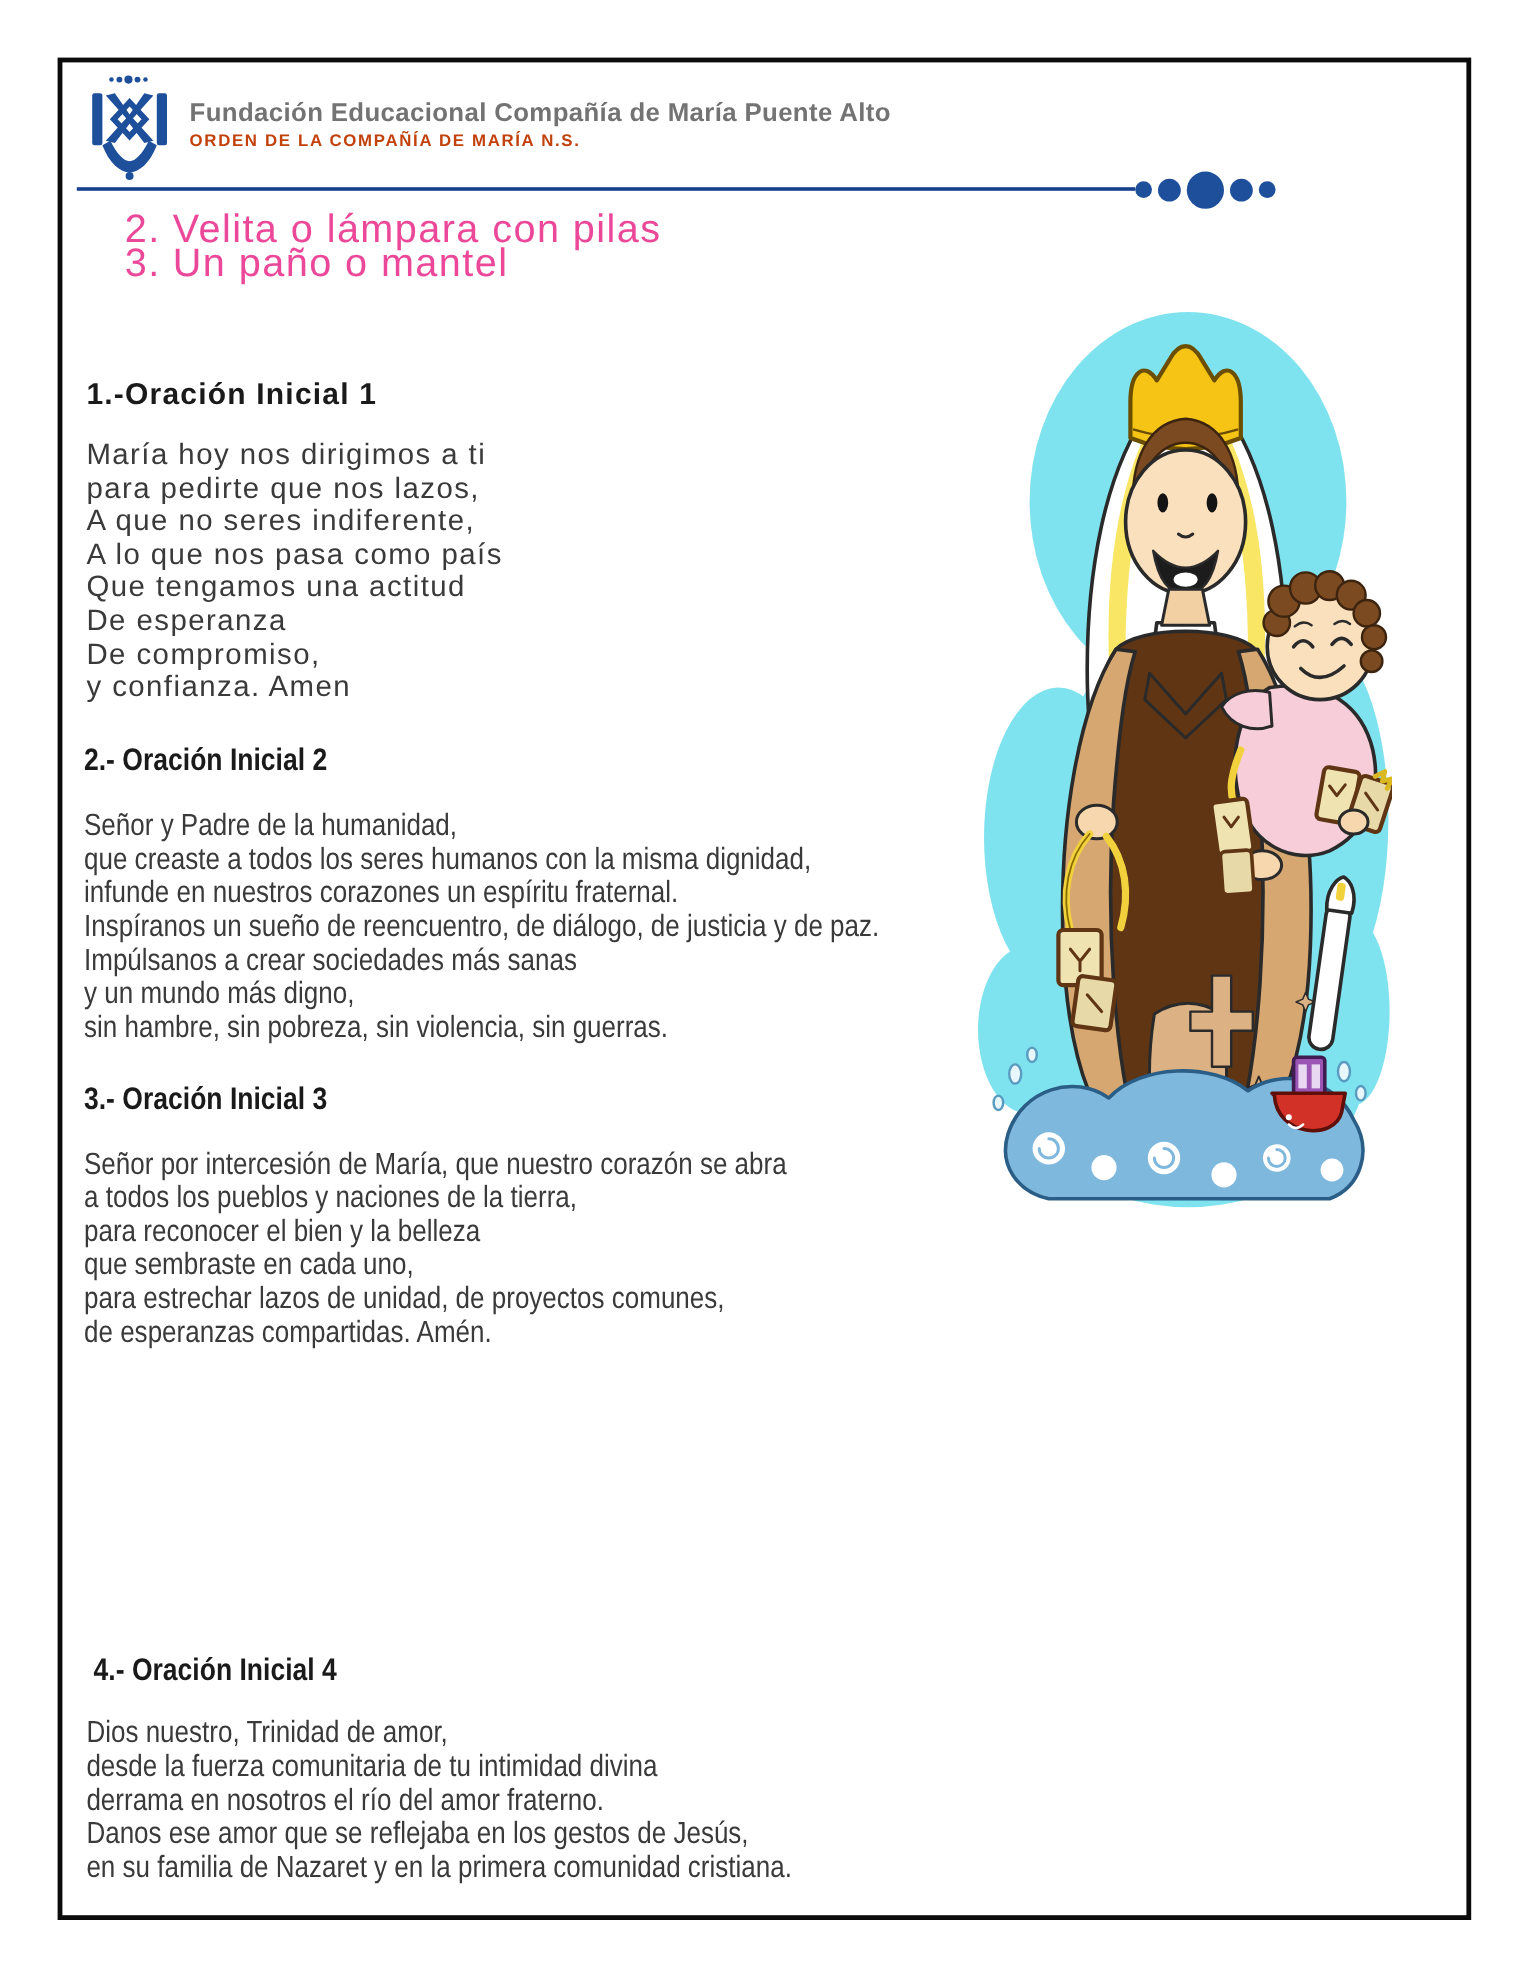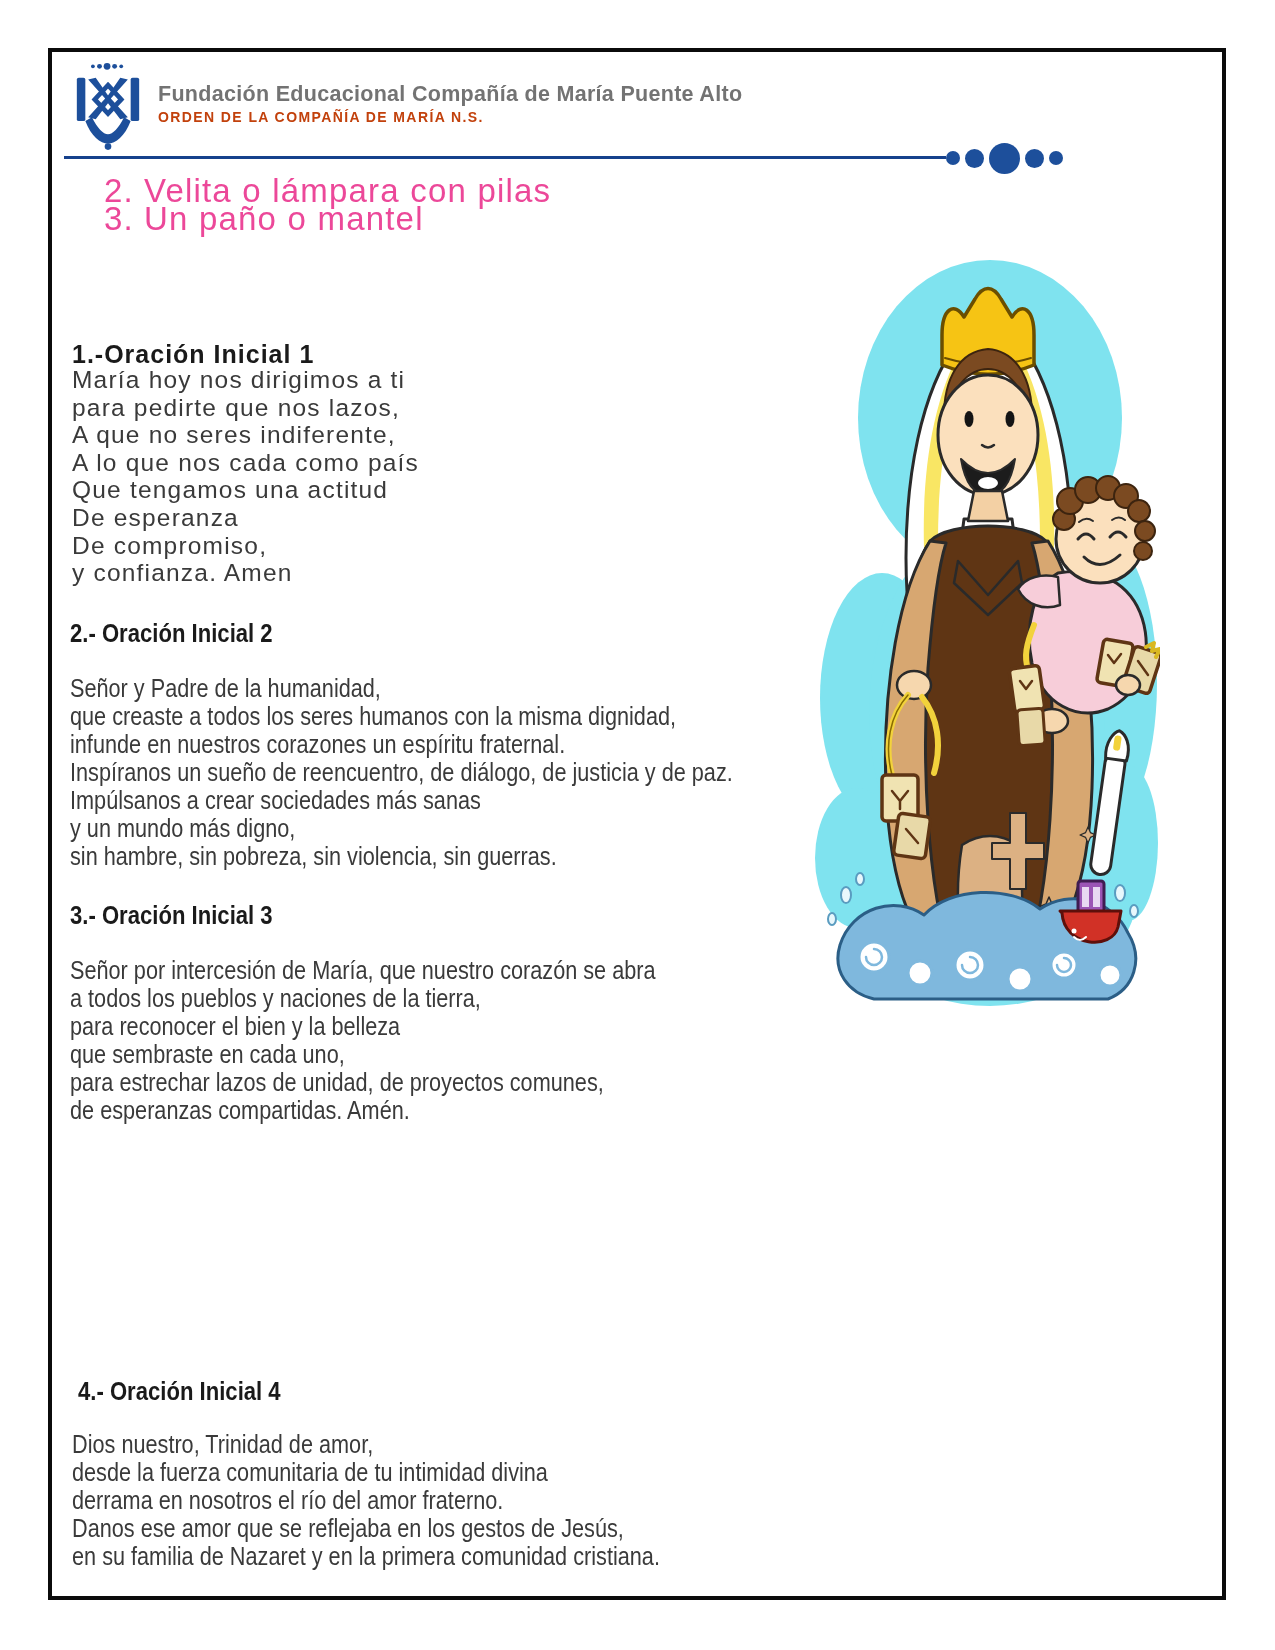--- a/index.html
+++ b/index.html
@@ -18,21 +18,21 @@
   .rule-line{left:64px;top:156px;width:882px;height:3px;background:#16418c;}
   .rule-dots{left:946px;top:141px;height:34px;display:flex;align-items:center;gap:5px;}
   .dot{border-radius:50%;background:#1d4f9b;}
   .dot.d1{width:14px;height:14px}.dot.d2{width:19px;height:19px}.dot.d3{width:31px;height:31px}
   
   .wide{letter-spacing:1.2px;}
   .cond{transform:scaleX(0.85);transform-origin:0 0;white-space:nowrap;}
   .list-item{font-size:33px;line-height:28px;letter-spacing:1.2px;color:#ec4899;white-space:nowrap;margin-top:12px;}
   .list-item .num{display:inline-block;width:40px;}
   .sec-title{font-weight:bold;color:#1a1a1a;white-space:nowrap;}
-  .sec-title.wide{font-size:25px;letter-spacing:1px;margin-top:25px;}
+  .sec-title.wide{font-size:25px;letter-spacing:1px;}
   .sec-title.cond{font-size:26px;letter-spacing:0;}
   .prayer{font-size:24.5px;line-height:27.6px;}
   .prayer.cond{font-size:25.5px;line-height:28px;letter-spacing:0;}
   .prayer div{white-space:nowrap;}
 </style>
 </head>
 <body>
 
 <div class="frame"></div>
 
@@ -70,21 +70,21 @@
 </div>
 <div class="abs list-item" style="left:104px;top:193px">
   <span class="num">3.</span><span>Un paño o mantel</span>
 </div>
 
 <div class="abs sec-title wide" style="left:72px;top:315px">1.-Oración Inicial 1</div>
 <div class="abs prayer wide" style="left:72px;top:366px">
   <div>María hoy nos dirigimos a ti</div>
   <div>para pedirte que nos lazos,</div>
   <div>A que no seres indiferente,</div>
-  <div>A lo que nos cada como país</div>
+  <div>A lo que nos pasa como país</div>
   <div>Que tengamos una actitud</div>
   <div>De esperanza</div>
   <div>De compromiso,</div>
   <div>y confianza. Amen</div>
 </div>
 
 <div class="abs sec-title cond" style="left:70px;top:618px">2.- Oración Inicial 2</div>
 <div class="abs prayer cond" style="left:70px;top:674px">
   <div>Señor y Padre de la humanidad,</div>
   <div>que creaste a todos los seres humanos con la misma dignidad,</div>

